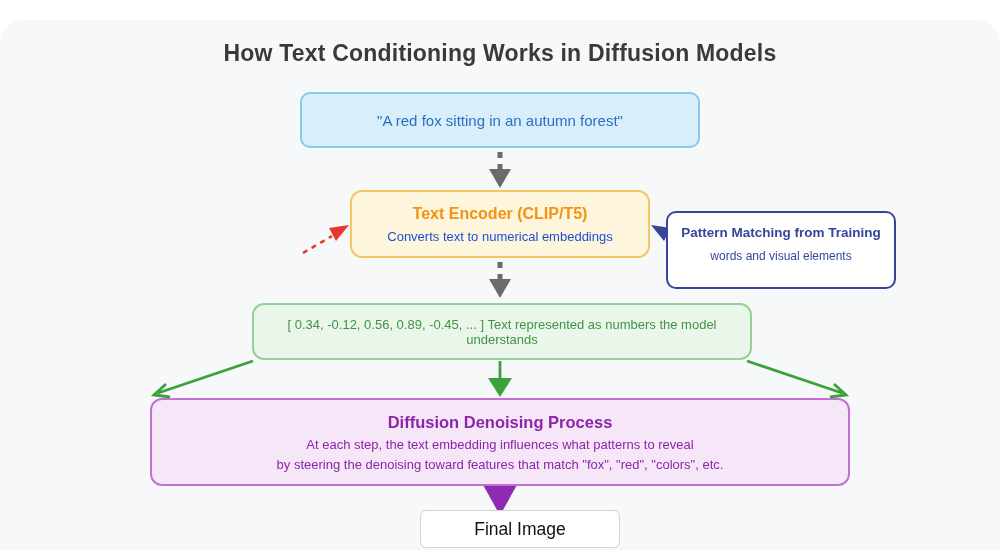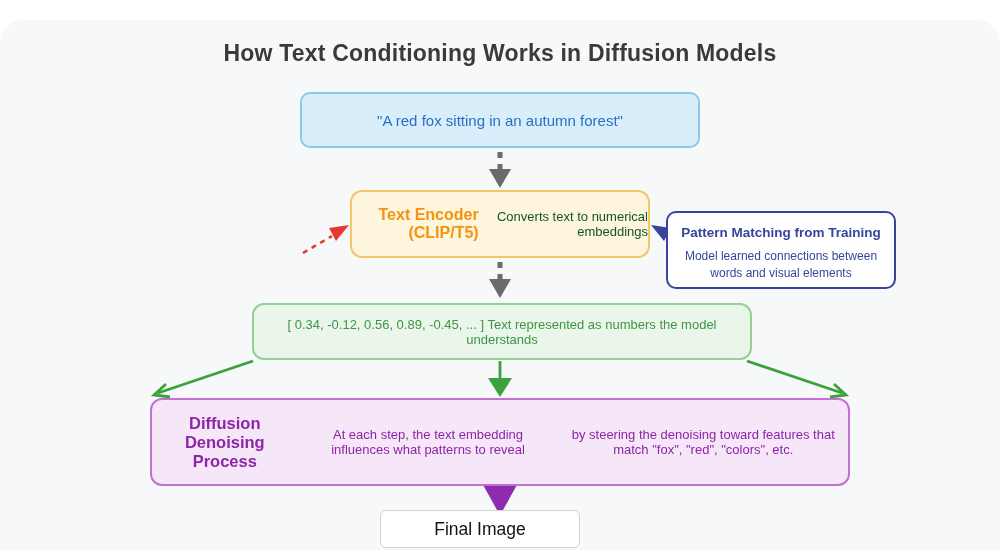--- a/index.html
+++ b/index.html
@@ -1,33 +1,33 @@
 <!DOCTYPE html>
 <html><head>
 <meta charset="utf-8">
 <style>
   html,body{margin:0;padding:0;background:#ffffff;font-family:"Liberation Sans",sans-serif;}
   .canvas{position:relative;width:1000px;height:550px;background:#ffffff;overflow:hidden;margin-top:20px;}
   .panel{position:absolute;left:0;top:0;width:1000px;height:550px;background:#f7f8fa;border-radius:22px;}
   .title{position:absolute;left:0;top:20px;width:1000px;text-align:center;font-size:23px;font-weight:bold;color:#3a3a3a;letter-spacing:.2px;}
   .node{position:absolute;box-sizing:border-box;text-align:center;}
   .prompt-box{left:300px;top:72px;width:400px;height:56px;background:#d9eefb;border:2px solid #8ec7ec;border-radius:10px;display:flex;align-items:center;justify-content:center;color:#2a6fc4;font-size:15px;}
-  .encoder-box{left:350px;top:170px;width:300px;height:68px;background:#fdf5dc;border:2px solid #f4c666;border-radius:12px;display:flex;flex-direction:row;align-items:center;justify-content:center;gap:6px;text-align:right;}
+  .encoder-box{left:350px;top:170px;width:300px;height:68px;background:#fdf5dc;border:2px solid #f4c666;border-radius:12px;display:flex;flex-direction:column;align-items:center;justify-content:center;gap:6px;text-align:right;}
   .encoder-title{color:#f5920f;font-size:16px;font-weight:bold;}
-  .encoder-sub{color:#14532d;font-size:13px;}
+  .encoder-sub{color:#1d4ed8;font-size:13px;}
   .side-box{background:#ffffff;border-radius:10px;padding-top:12px;}
   .red-box{left:70px;top:191px;width:230px;height:78px;border:2px solid #e6382c;color:#e6382c;}
   .navy-box{left:666px;top:191px;width:230px;height:78px;border:2px solid #36459a;color:#36459a;}
   .side-title{font-size:13.5px;font-weight:bold;margin-bottom:8px;}
   .side-sub{font-size:12px;line-height:1.45;}
   .embed-box{left:252px;top:283px;width:500px;height:57px;background:#eaf6ea;border:2px solid #94d097;border-radius:12px;display:flex;align-items:center;justify-content:center;color:#3f9445;font-size:13px;padding:0 10px;}
-  .diffusion-box{left:150px;top:378px;width:700px;height:88px;background:#f6e7f8;border:2px solid #c271d2;border-radius:12px;display:flex;flex-direction:row;align-items:center;justify-content:center;gap:5px;color:#8e24aa;}
+  .diffusion-box{left:150px;top:378px;width:700px;height:88px;background:#f6e7f8;border:2px solid #c271d2;border-radius:12px;display:flex;flex-direction:column;align-items:center;justify-content:center;gap:5px;color:#8e24aa;}
   .diffusion-title{font-size:16.5px;font-weight:bold;}
   .diffusion-line{font-size:13px;}
-  .final-box{left:380px;top:490px;width:200px;height:38px;background:#ffffff;border:1.5px solid #d2d2d8;border-radius:6px;display:flex;align-items:center;justify-content:center;color:#111111;font-size:17.5px;}
+  .final-box{left:420px;top:490px;width:200px;height:38px;background:#ffffff;border:1.5px solid #d2d2d8;border-radius:6px;display:flex;align-items:center;justify-content:center;color:#111111;font-size:17.5px;}
   svg.arrows{position:absolute;left:0;top:0;width:1000px;height:550px;pointer-events:none;}
 </style>
 </head>
 <body>
 
 <div class="canvas">
   <div class="panel"></div>
 
   <div class="title">How Text Conditioning Works in Diffusion Models</div>
 
@@ -77,21 +77,20 @@
 
   <div class="node encoder-box">
     <div class="encoder-title">Text Encoder (CLIP/T5)</div>
     <div class="encoder-sub">Converts text to numerical embeddings</div>
   </div>
 
 
   <div class="node side-box navy-box">
     <div class="side-title">Pattern Matching from Training</div>
     <div class="side-sub">
-      <div>Model learned connections between</div>
       <div>words and visual elements</div>
     </div>
   </div>
 
   <div class="node embed-box">
     <span>[ 0.34, -0.12, 0.56, 0.89, -0.45, ... ] Text represented as numbers the model understands</span>
   </div>
 
   <div class="node diffusion-box">
     <div class="diffusion-title">Diffusion Denoising Process</div>

